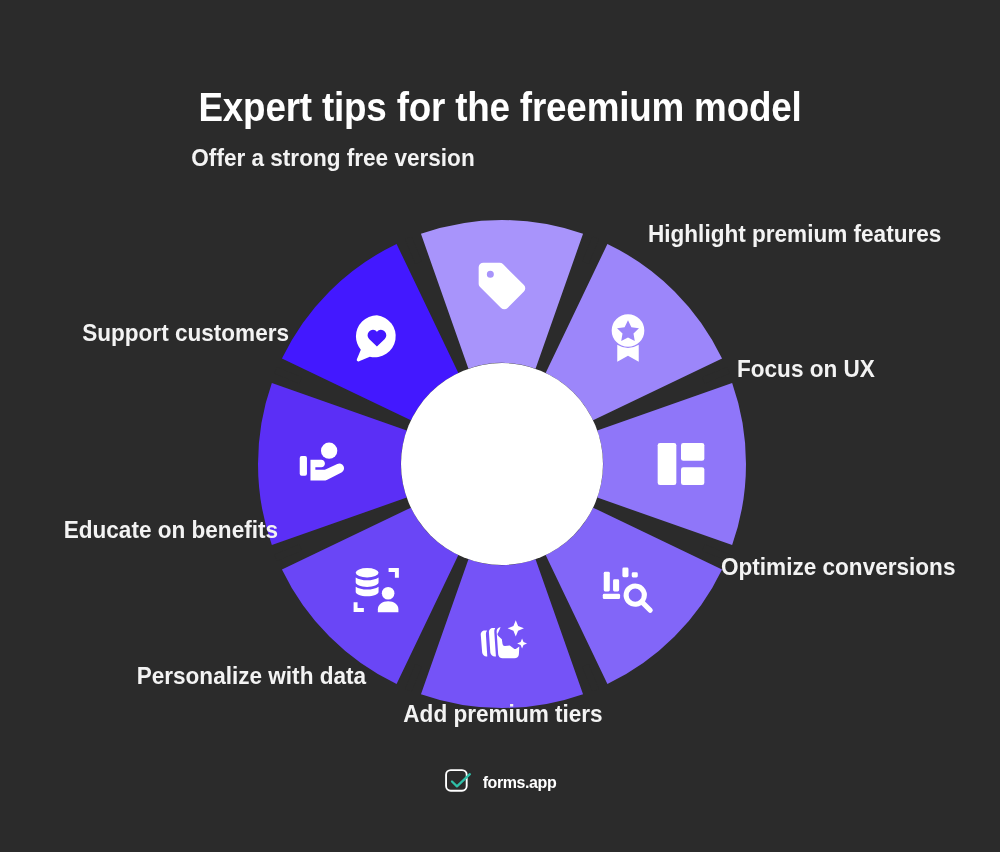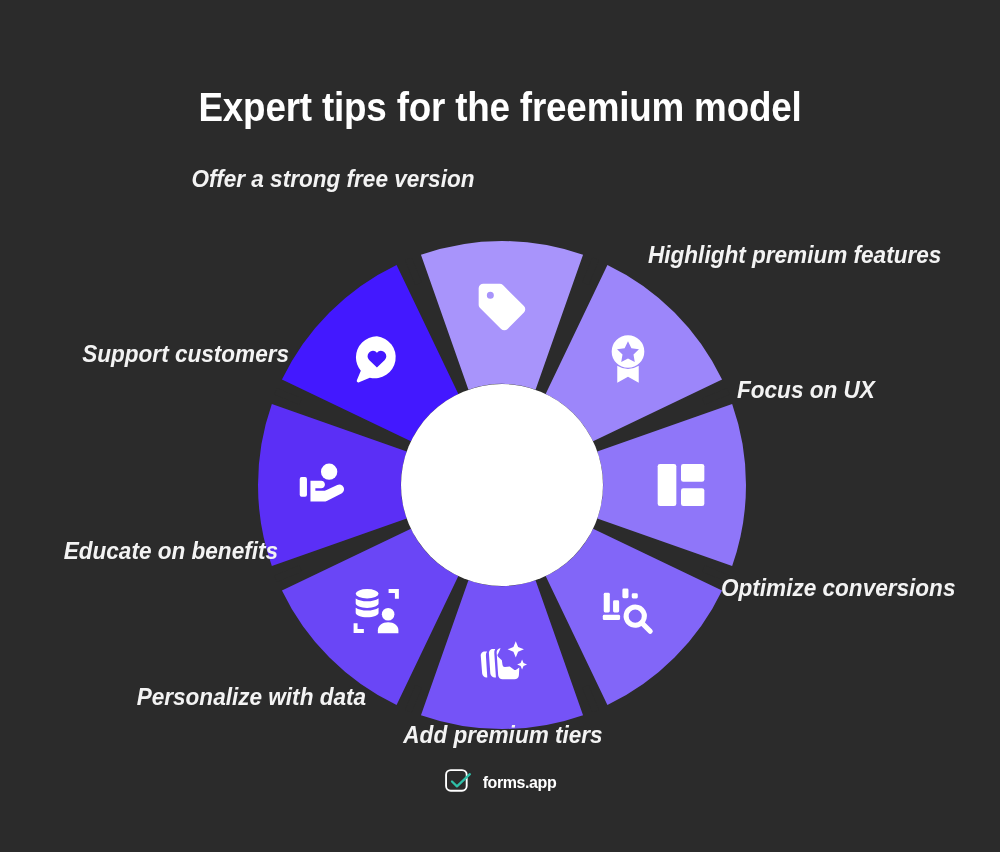--- a/index.html
+++ b/index.html
@@ -32,24 +32,23 @@
     font-weight: 700;
     letter-spacing: -0.2px;
     font-family: "Liberation Sans", sans-serif;
     transform: scaleX(0.92);
   }
 
   
   #wheel-wrap {
     position: absolute;
     left: 258px;
-    top: 241px;
+    top: 220px;
     width: 488px;
     height: 488px;
-    font-style: italic;
   }
   #wheel-svg {
     display: block;
     width: 488px;
     height: 488px;
   }
 
   
   .seg-icon {
     position: absolute;

